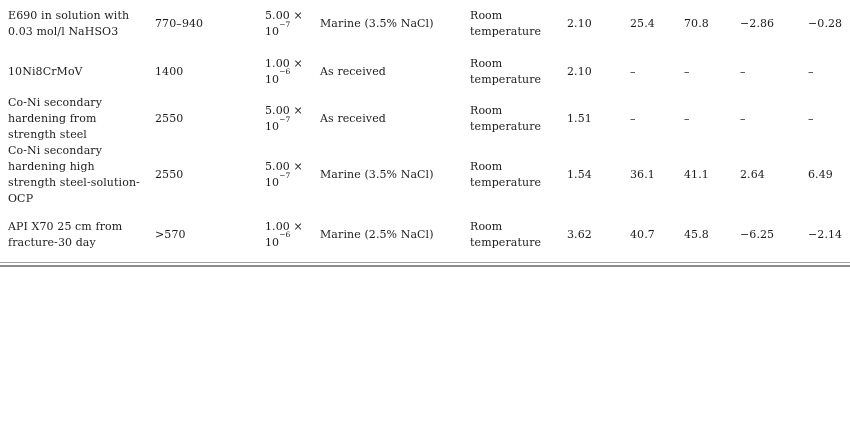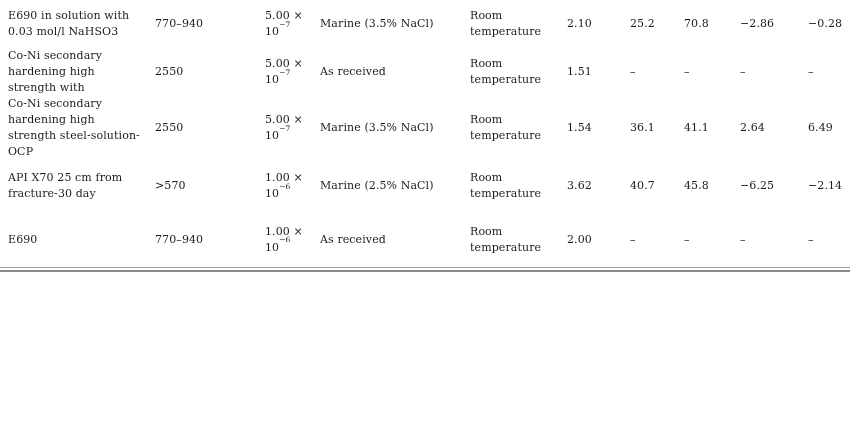--- a/index.html
+++ b/index.html
@@ -60,27 +60,42 @@
         <tr>
           <td class="c-mat">E690 in solution with 0.03 mol/l NaHSO3</td>
           <td>770–940</td>
           <td>
             <span class="fline">5.00 ×</span>
             <span class="fline"><span>10</span><sup>−7</sup></span>
           </td>
           <td>Marine (3.5% NaCl)</td>
           <td class="c-temp">Room temperature</td>
           <td>2.10</td>
-          <td>25.2</td>
+          <td>25.4</td>
           <td>70.8</td>
           <td>−2.86</td>
           <td>−0.28</td>
         </tr>
         <tr>
-          <td class="c-mat">Co-Ni secondary hardening high strength with</td>
+          <td class="c-mat">10Ni8CrMoV</td>
+          <td>1400</td>
+          <td>
+            <span class="fline">1.00 ×</span>
+            <span class="fline"><span>10</span><sup>−6</sup></span>
+          </td>
+          <td>As received</td>
+          <td class="c-temp">Room temperature</td>
+          <td>2.10</td>
+          <td>–</td>
+          <td>–</td>
+          <td>–</td>
+          <td>–</td>
+        </tr>
+        <tr>
+          <td class="c-mat">Co-Ni secondary hardening from strength steel</td>
           <td>2550</td>
           <td>
             <span class="fline">5.00 ×</span>
             <span class="fline"><span>10</span><sup>−7</sup></span>
           </td>
           <td>As received</td>
           <td class="c-temp">Room temperature</td>
           <td>1.51</td>
           <td>–</td>
           <td>–</td>
@@ -110,33 +125,18 @@
             <span class="fline"><span>10</span><sup>−6</sup></span>
           </td>
           <td>Marine (2.5% NaCl)</td>
           <td class="c-temp">Room temperature</td>
           <td>3.62</td>
           <td>40.7</td>
           <td>45.8</td>
           <td>−6.25</td>
           <td>−2.14</td>
         </tr>
-        <tr>
-          <td class="c-mat">E690</td>
-          <td>770–940</td>
-          <td>
-            <span class="fline">1.00 ×</span>
-            <span class="fline"><span>10</span><sup>−6</sup></span>
-          </td>
-          <td>As received</td>
-          <td class="c-temp">Room temperature</td>
-          <td>2.00</td>
-          <td>–</td>
-          <td>–</td>
-          <td>–</td>
-          <td>–</td>
-        </tr>
       </tbody>
   </table>
   <div class="rule-light" style="background: rgb(160, 160, 160);"></div>
   <div class="rule-gap"></div>
   <div class="rule-dark" style="background: rgb(140, 140, 140);"></div>
 </div>
 
 </body></html>

